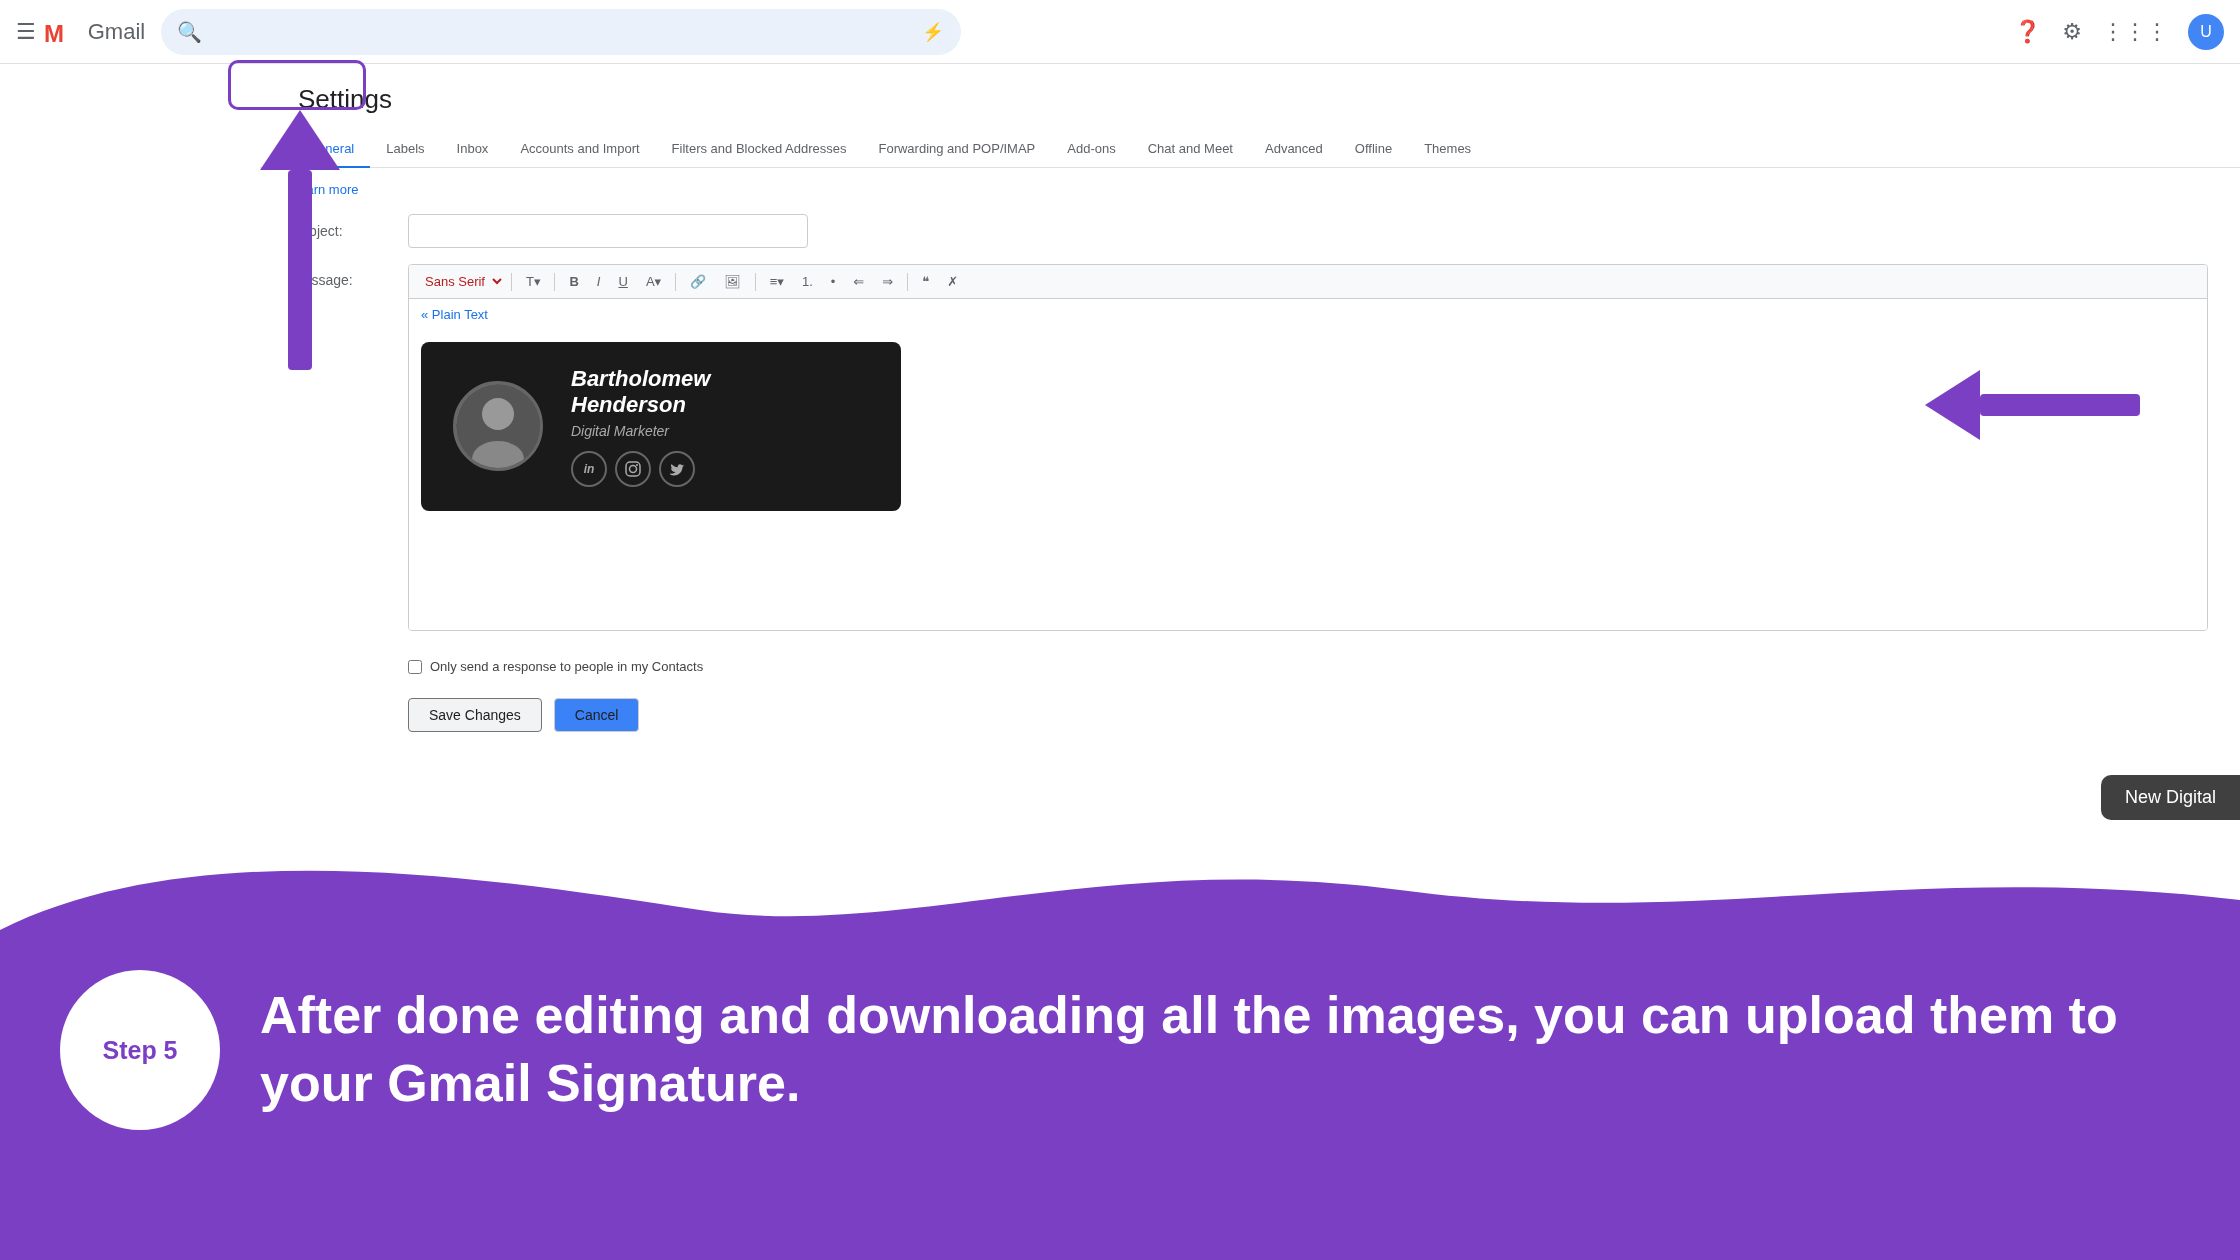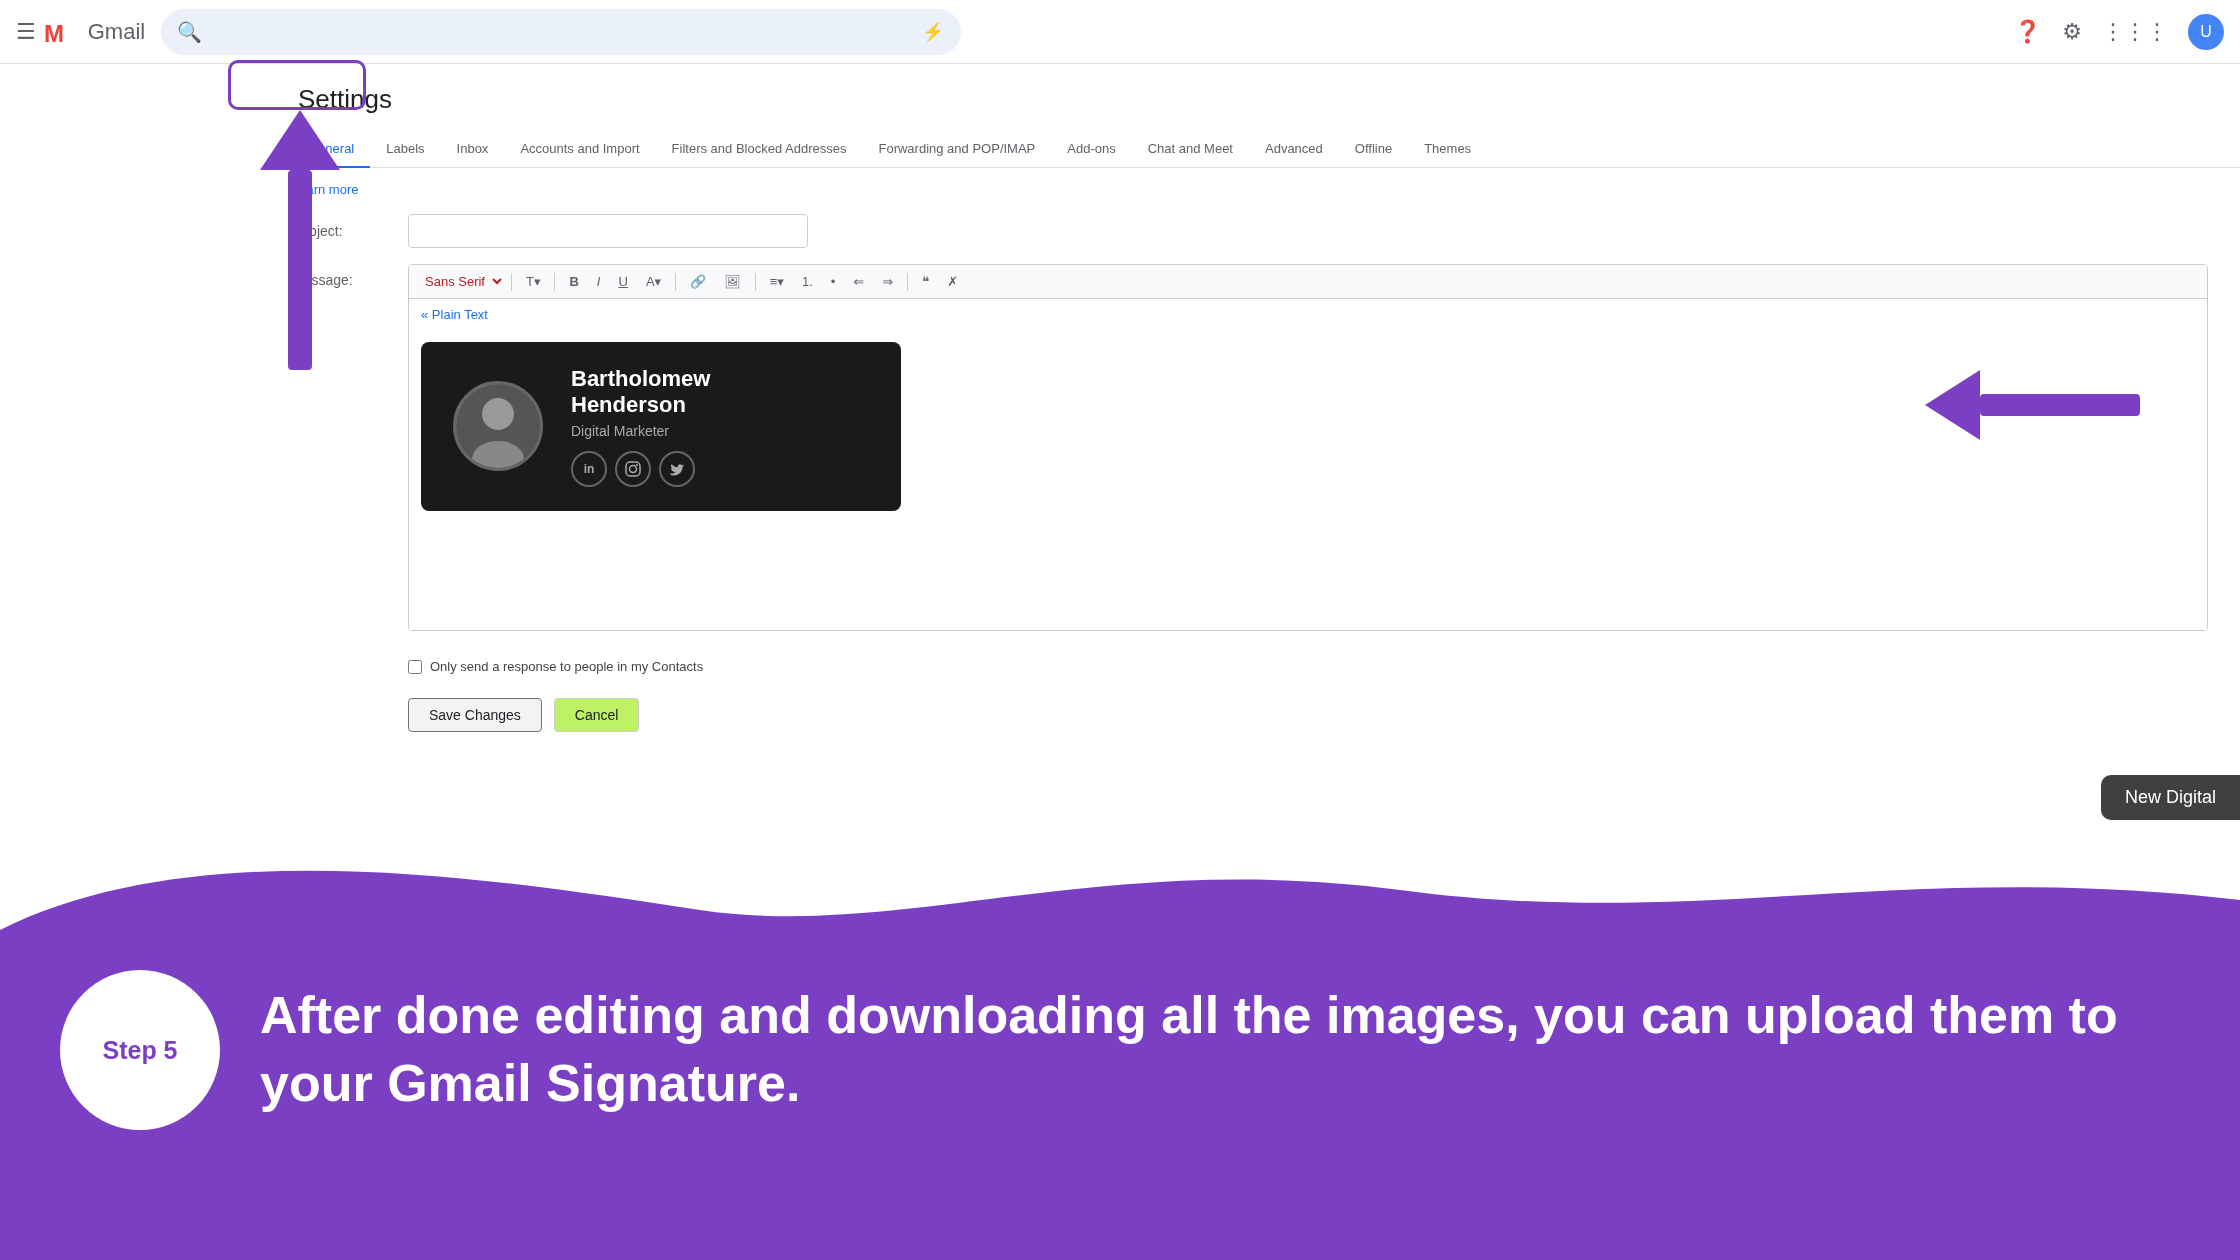--- a/index.html
+++ b/index.html
@@ -91,42 +91,42 @@
     .sig-card {
       background: #1a1a1a; border-radius: 8px; padding: 24px 32px;
       display: flex; align-items: center; gap: 28px; width: 480px; color: #fff;
     }
     .sig-avatar-wrap {
       width: 90px; height: 90px; border-radius: 50%; border: 3px solid #666;
       overflow: hidden; flex-shrink: 0;
       background: linear-gradient(135deg, #888 0%, #444 100%);
       display: flex; align-items: center; justify-content: center;
     }
-    .sig-info { flex: 1; }
+    .sig-info { flex: 1; font-style: italic; }
     .sig-name { font-size: 22px; font-weight: 700; line-height: 1.2; }
     .sig-title { font-size: 14px; color: #aaa; margin-top: 4px; }
     .sig-social { display: flex; gap: 8px; margin-top: 12px; }
     .social-icon {
       width: 36px; height: 36px; border-radius: 50%; border: 2px solid #888;
       display: flex; align-items: center; justify-content: center; font-size: 14px; color: #aaa;
       cursor: pointer;
     }
 
     
     .contacts-row { display: flex; align-items: center; gap: 8px; margin-top: 16px; font-size: 13px; color: #444; }
     .contacts-checkbox { width: 14px; height: 14px; cursor: pointer; }
 
     
     .action-buttons { display: flex; gap: 12px; margin-top: 24px; padding-bottom: 20px; justify-content: center; }
     .btn-save {
       background: #f1f3f4; border: 1px solid #737373; border-radius: 4px;
       padding: 8px 20px; font-size: 14px; cursor: pointer; color: #202124;
     }
     .btn-cancel {
-      background: #bef264; border: 1px solid #ccc; border-radius: 4px;
+      background: #3b82f6; border: 1px solid #ccc; border-radius: 4px;
       padding: 8px 20px; font-size: 14px; cursor: pointer; color: #202124;
     }
 
     
     .bg-scene {
       position: absolute; top: 64px; left: 0; width: 256px; bottom: 0; z-index: 3;
       overflow: hidden;
     }
     .bg-scene-img {
       width: 100%; height: 100%;

